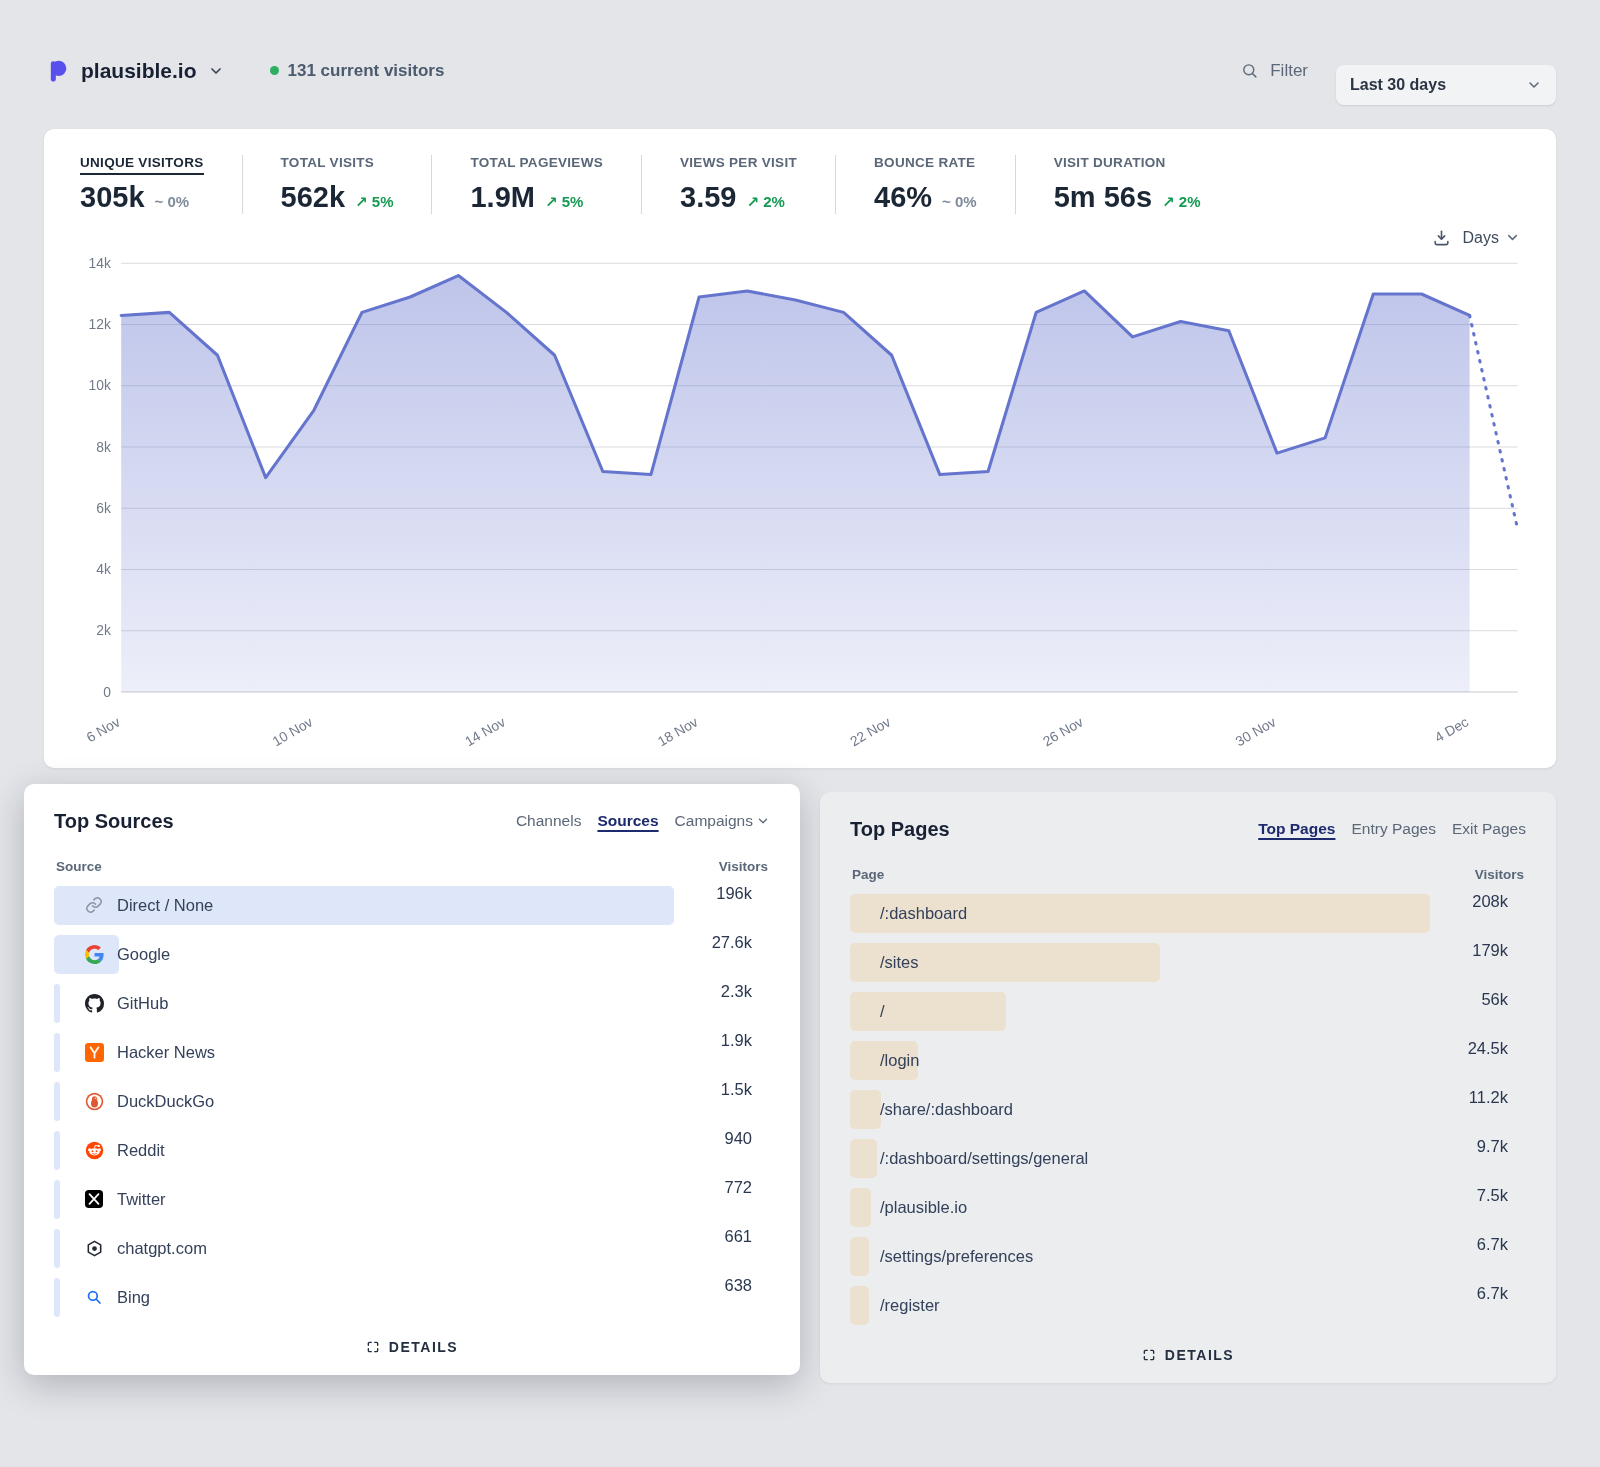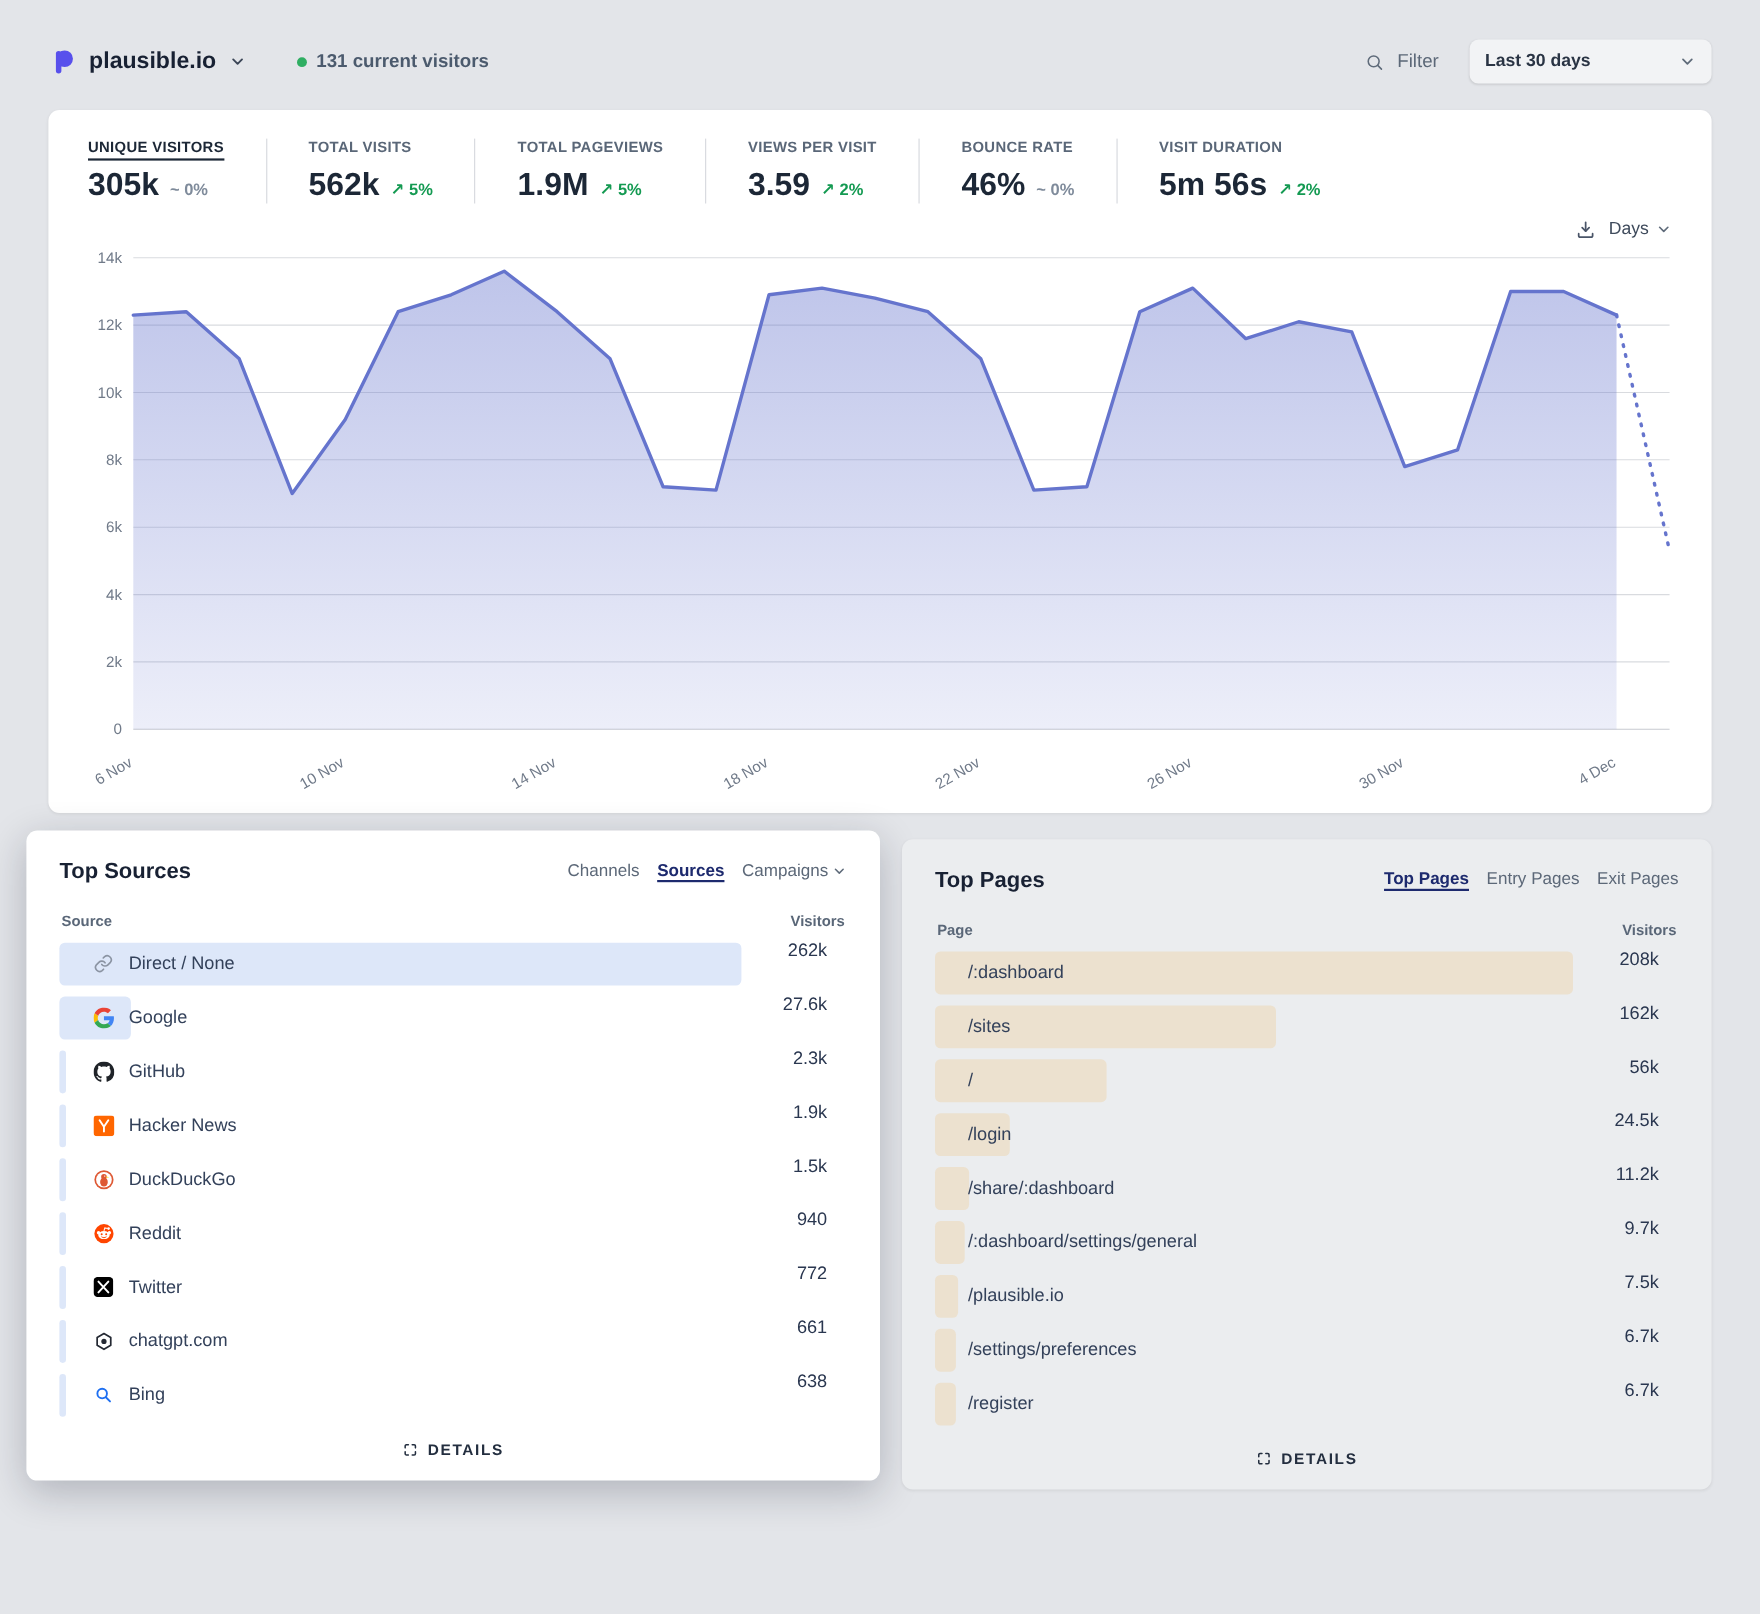--- a/index.html
+++ b/index.html
@@ -13,21 +13,21 @@
   }
 
   
   .header { display:flex; align-items:center; padding:36px 44px 24px; }
   .brand { display:flex; align-items:center; gap:11px; cursor:pointer; }
   .site-name { font-size:21px; font-weight:700; color:#182133; }
   .live { display:flex; align-items:center; gap:9px; margin-left:46px; color:#4b5a6d; font-weight:600; font-size:17px; }
   .dot { width:9px; height:9px; border-radius:50%; background:#2fae62; }
   .header-right { margin-left:auto; display:flex; align-items:center; gap:28px; }
   .filter { display:flex; gap:12px; align-items:center; color:#5c6878; font-size:17px; cursor:pointer; }
-  .range { width:220px; background:#f2f3f5; border-radius:8px; padding:11px 14px; display:flex; align-items:center; justify-content:space-between; font-weight:600; font-size:16px; color:#2a3444; box-shadow:0 1px 2px rgba(0,0,0,.10); cursor:pointer; }
+  .range { width:220px; background:#f2f3f5; border-radius:8px; padding:11px 14px; display:flex; align-items:center; justify-content:space-between; font-weight:600; font-size:16px; color:#2a3444; box-shadow:0 1px 2px rgba(0,0,0,.10); cursor:pointer;margin-top:29px; }
 
   
   .chart-card { margin:0 44px; background:#ffffff; border-radius:10px; padding:26px 30px 14px; box-shadow:0 1px 3px rgba(0,0,0,.07); }
   .stats { display:flex; }
   .stat { padding:0 38px; border-left:1px solid #d5d8dd; cursor:pointer; }
   .stat:first-child { padding-left:6px; border-left:none; }
   .stat-label { font-size:13.5px; font-weight:700; color:#5a6778; letter-spacing:.3px; margin-bottom:11px; white-space:nowrap; }
   .stat.active .stat-label span { color:#1c2736; border-bottom:2px solid #1c2736; padding-bottom:3px; }
   .stat-row { display:flex; align-items:baseline; gap:10px; }
   .stat-value { font-size:29px; font-weight:700; color:#1c2736; white-space:nowrap; }
@@ -234,21 +234,21 @@
         <span class="row-bar" style="width: calc(100% - 96px);"></span>
         <span class="row-left">
             <span class="icon20">
           <svg viewBox="0 0 24 24" width="18" height="18" fill="none" stroke="#8b94a3" stroke-width="2" stroke-linecap="round" stroke-linejoin="round">
                 <path d="M10 13a5 5 0 0 0 7.5.5l3-3a5 5 0 0 0-7-7l-1.7 1.7"></path>
                 <path d="M14 11a5 5 0 0 0-7.5-.5l-3 3a5 5 0 0 0 7 7l1.7-1.7"></path>
               </svg>
         </span>
             <span>Direct / None</span>
           </span>
-        <span class="row-val">262k</span>
+        <span class="row-val">196k</span>
       </div>
       <div class="row">
         <span class="row-bar" style="width: calc(10.53% - 10.1088px);"></span>
         <span class="row-left">
             <span class="icon20">
           <svg viewBox="0 0 48 48" width="19" height="19">
                 <path fill="#EA4335" d="M24 9.5c3.54 0 6.71 1.22 9.21 3.6l6.85-6.85C35.9 2.38 30.47 0 24 0 14.62 0 6.51 5.38 2.56 13.22l7.98 6.19C12.43 13.72 17.74 9.5 24 9.5z"></path>
                 <path fill="#4285F4" d="M46.98 24.55c0-1.57-.15-3.09-.38-4.55H24v9.02h12.94c-.58 2.96-2.26 5.48-4.78 7.18l7.73 6c4.51-4.18 7.09-10.36 7.09-17.65z"></path>
                 <path fill="#FBBC05" d="M10.53 28.59c-.48-1.45-.76-2.99-.76-4.59s.27-3.14.76-4.59l-7.98-6.19C.92 16.46 0 20.12 0 24c0 3.88.92 7.54 2.56 10.78l7.97-6.19z"></path>
                 <path fill="#34A853" d="M24 48c6.48 0 11.93-2.13 15.89-5.81l-7.73-6c-2.15 1.45-4.92 2.3-8.16 2.3-6.26 0-11.57-4.22-13.47-9.91l-7.98 6.19C6.51 42.62 14.62 48 24 48z"></path>
@@ -392,21 +392,21 @@
         <span class="row-left">
             <span>/:dashboard</span>
           </span>
         <span class="row-val">208k</span>
       </div>
       <div class="row">
         <span class="row-bar" style="width: calc(53.37% - 51.2352px);"></span>
         <span class="row-left">
             <span>/sites</span>
           </span>
-        <span class="row-val">162k</span>
+        <span class="row-val">179k</span>
       </div>
       <div class="row">
         <span class="row-bar" style="width: calc(26.92% - 25.8432px);"></span>
         <span class="row-left">
             <span>/</span>
           </span>
         <span class="row-val">56k</span>
       </div>
       <div class="row">
         <span class="row-bar" style="width: calc(11.78% - 11.3088px);"></span>

